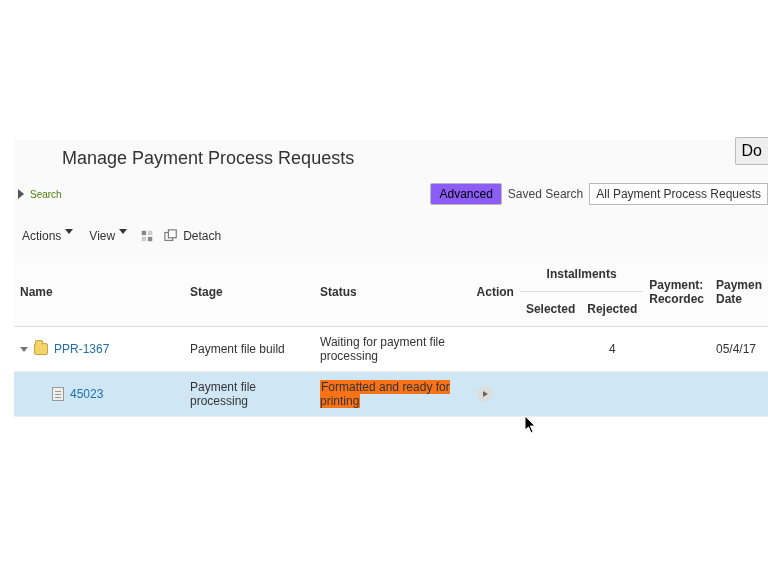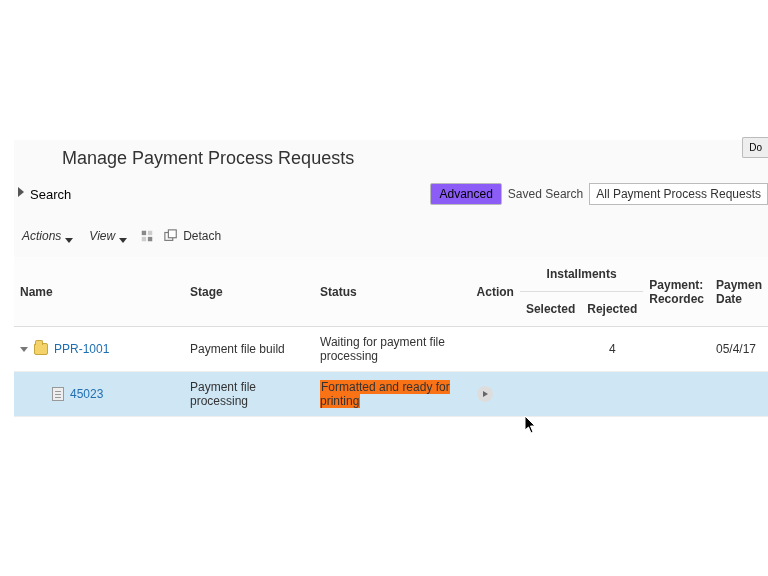--- a/index.html
+++ b/index.html
@@ -35,22 +35,22 @@
   .search-row {
     display: flex;
     align-items: center;
     justify-content: space-between;
     padding: 2px 0 6px 4px;
   }
   .search-toggle {
     display: flex;
     align-items: flex-start;
     cursor: pointer;
-    color: #000000;
-    font-size: 13px;
+    color: #4d7c0f;
+    font-size: 10px;
   }
   .tri-right {
     width: 0; height: 0;
     border-top: 5px solid transparent;
     border-bottom: 5px solid transparent;
     border-left: 6px solid #555;
     margin-right: 6px;
   }
   .search-controls {
     display: flex;
@@ -77,34 +77,33 @@
   }
   .corner-btn {
     position: absolute;
     top: -3px;
     right: 0;
     background: #eee;
     border: 1px solid #bbb;
     border-right: none;
     border-radius: 2px 0 0 2px;
     padding: 4px 6px;
-    font-size: 10px;
+    font-size: 16px;
   }
   .toolbar {
     display: flex;
     align-items: center;
     gap: 8px;
     padding: 16px 0 6px 4px;
     font-size: 12px;
   }
   .menubtn {
-    display: flex; align-items: flex-end;
+    display: flex; align-items: flex-start;
     cursor: pointer;
     padding: 2px 4px;
-    font-style: italic;
   }
   .dd {
     width: 0;height:0;
     border-left:4px solid transparent;
     border-right:4px solid transparent;
     border-top:5px solid #333;
     margin-left:4px;
   }
   .icon-wrap {
     width:16px;height:16px;
@@ -256,21 +255,21 @@
           <th class="center">Selected</th>
           <th class="center">Rejected</th>
         </tr>
       </thead>
       <tbody>
         <tr class="row-parent">
           <td>
             <div class="tree-cell">
               <span class="tree-caret"></span>
               <span class="folder-icon"></span>
-              <span class="link">PPR-1001</span>
+              <span class="link">PPR-1367</span>
             </div>
           </td>
           <td>Payment file build</td>
           <td>Waiting for payment file processing</td>
           <td class="num-center"></td>
           <td class="num-center"></td>
           <td class="num-center">4</td>
           <td></td>
           <td>05/4/17</td>
         </tr>

